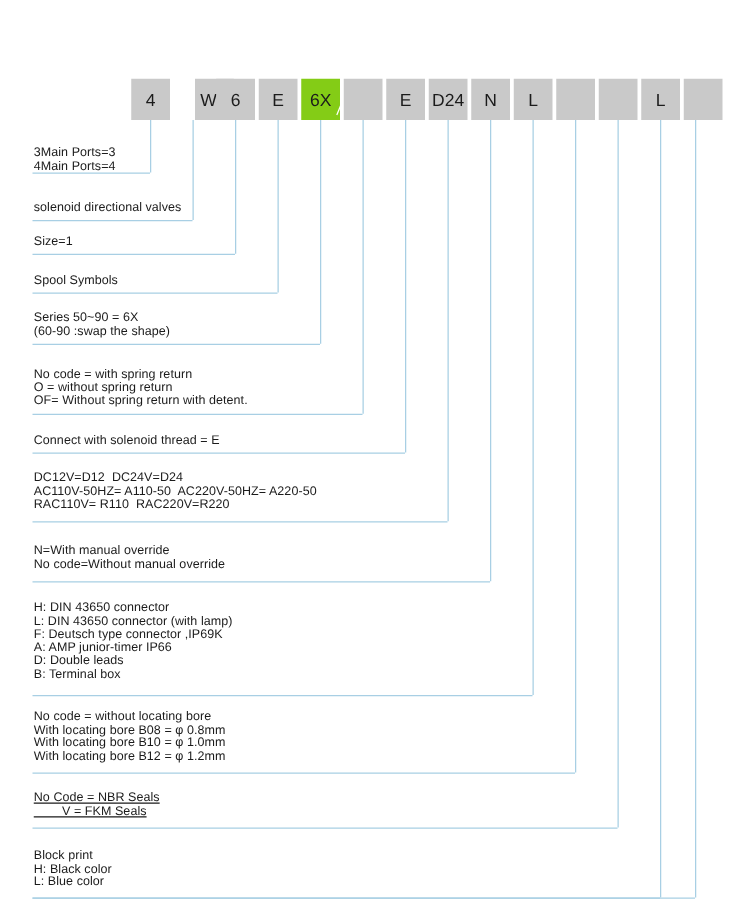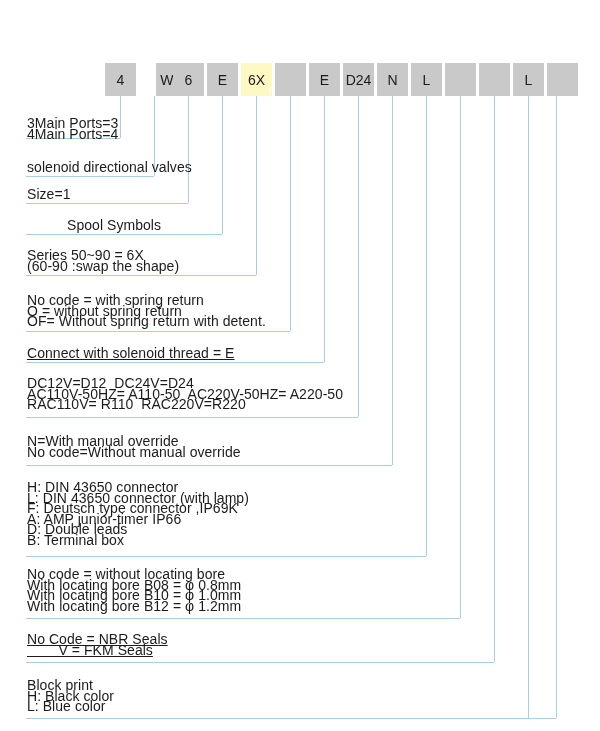--- a/index.html
+++ b/index.html
@@ -46,39 +46,39 @@
   }
 
   
   .leader{position:absolute;background:#a8cfe4;}
   .leader-v{width:1px;}
   .leader-h{height:1px;}
 
   
   .label{
     position:absolute;
-    font-size:14px;
+    font-size:10px;
     line-height:10.6px;
     color:#1b1b1b;
     white-space:pre;
     letter-spacing:.05px;
   }
 </style>
 </head>
 <body>
 
 <div id="root">
 
 
   <div class="code-row" id="code-row">
       <div class="code-box" style="left: 105px; width: 31px; background: rgb(201, 201, 201);">4</div>
       <div class="code-box" style="left: 139px; width: 31px; background: rgb(201, 201, 201); margin-left: 17px;">WE</div>
       <div class="code-box" style="left: 173px; width: 31px; background: rgb(201, 201, 201);">6</div>
       <div class="code-box" style="left: 207px; width: 31px; background: rgb(201, 201, 201);">E</div>
-      <div class="code-box" style="left: 241px; width: 31px; background: #fef9c3;">6X<span class="slash"></span></div>
+      <div class="code-box" style="left: 241px; width: 31px; background: #84cc16;">6X<span class="slash"></span></div>
       <div class="code-box" style="left: 275px; width: 31px; background: rgb(201, 201, 201);"></div>
       <div class="code-box" style="left: 309px; width: 31px; background: rgb(201, 201, 201);">E</div>
       <div class="code-box" style="left: 343px; width: 31px; background: rgb(201, 201, 201);">D24</div>
       <div class="code-box" style="left: 377px; width: 31px; background: rgb(201, 201, 201);">N</div>
       <div class="code-box" style="left: 411px; width: 31px; background: rgb(201, 201, 201);">L</div>
       <div class="code-box" style="left: 445px; width: 31px; background: rgb(201, 201, 201);"></div>
       <div class="code-box" style="left: 479px; width: 31px; background: rgb(201, 201, 201);"></div>
       <div class="code-box" style="left: 513px; width: 31px; background: rgb(201, 201, 201);">L</div>
       <div class="code-box" style="left: 547px; width: 31px; background: rgb(201, 201, 201);"></div>
     </div>
@@ -112,27 +112,27 @@
       <div class="leader leader-h" style="left: 26px; top: 718px; width: 502px; background: rgb(168, 207, 228);"></div>
       <div class="leader leader-v" style="left: 556px; top: 96px; height: 622px; background: rgb(168, 207, 228);"></div>
       <div class="leader leader-h" style="left: 26px; top: 718px; width: 530px; background: rgb(168, 207, 228);"></div>
     </div>
 
   <div id="labels-layer">
       <div class="label" style="left: 27px; top: 118px; color: rgb(27, 27, 27);">3Main Ports=3
 4Main Ports=4</div>
       <div class="label" style="left: 27px; top: 162px; color: rgb(27, 27, 27);">solenoid directional valves</div>
       <div class="label" style="left: 27px; top: 189px; color: rgb(27, 27, 27);">Size=1</div>
-      <div class="label" style="left: 27px; top: 220px; color: rgb(27, 27, 27); margin-left: 40px;">Spool Symbols</div>
+      <div class="label" style="left: 27px; top: 220px; color: rgb(27, 27, 27);">Spool Symbols</div>
       <div class="label" style="left: 27px; top: 250px; color: rgb(27, 27, 27);">Series 50~90 = 6X
 (60-90 :swap the shape)</div>
       <div class="label" style="left: 27px; top: 295px; color: rgb(27, 27, 27);">No code = with spring return
 O = without spring return
 OF= Without spring return with detent.</div>
-      <div class="label" style="left: 27px; top: 348px; color: rgb(27, 27, 27); text-decoration: underline;">Connect with solenoid thread = E</div>
+      <div class="label" style="left: 27px; top: 348px; color: rgb(27, 27, 27);">Connect with solenoid thread = E</div>
       <div class="label" style="left: 27px; top: 378px; color: rgb(27, 27, 27);">DC12V=D12  DC24V=D24
 AC110V-50HZ= A110-50  AC220V-50HZ= A220-50
 RAC110V= R110  RAC220V=R220</div>
       <div class="label" style="left: 27px; top: 436px; color: rgb(27, 27, 27);">N=With manual override
 No code=Without manual override</div>
       <div class="label" style="left: 27px; top: 482px; color: rgb(27, 27, 27);">H: DIN 43650 connector
 L: DIN 43650 connector (with lamp)
 F: Deutsch type connector ,IP69K
 A: AMP junior-timer IP66
 D: Double leads

